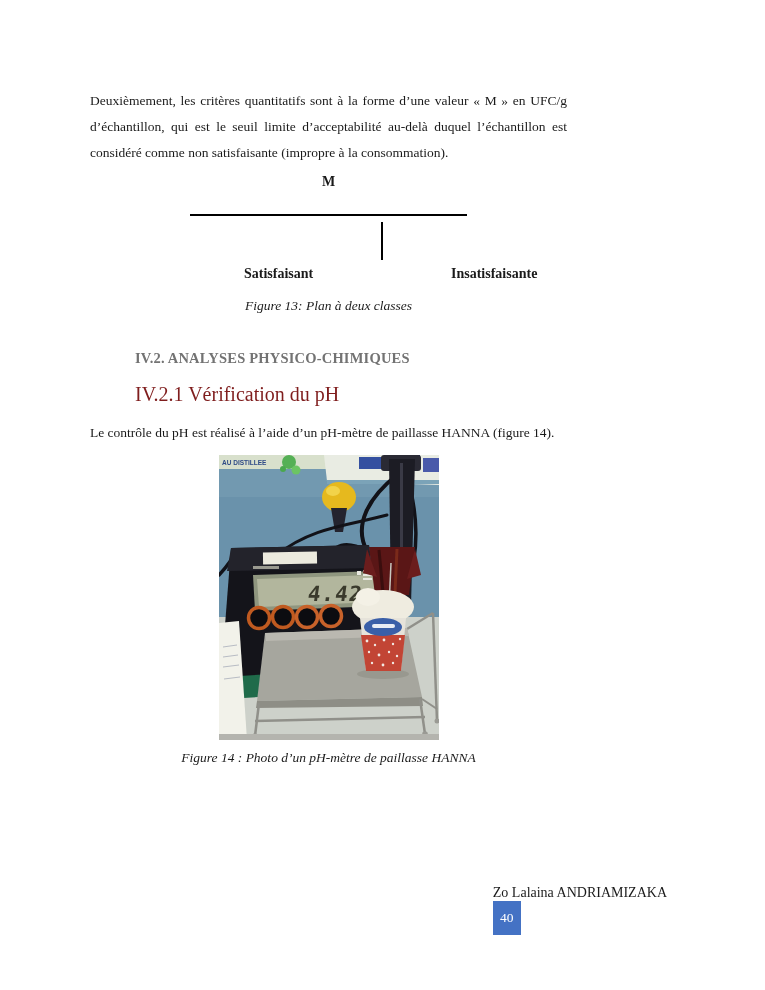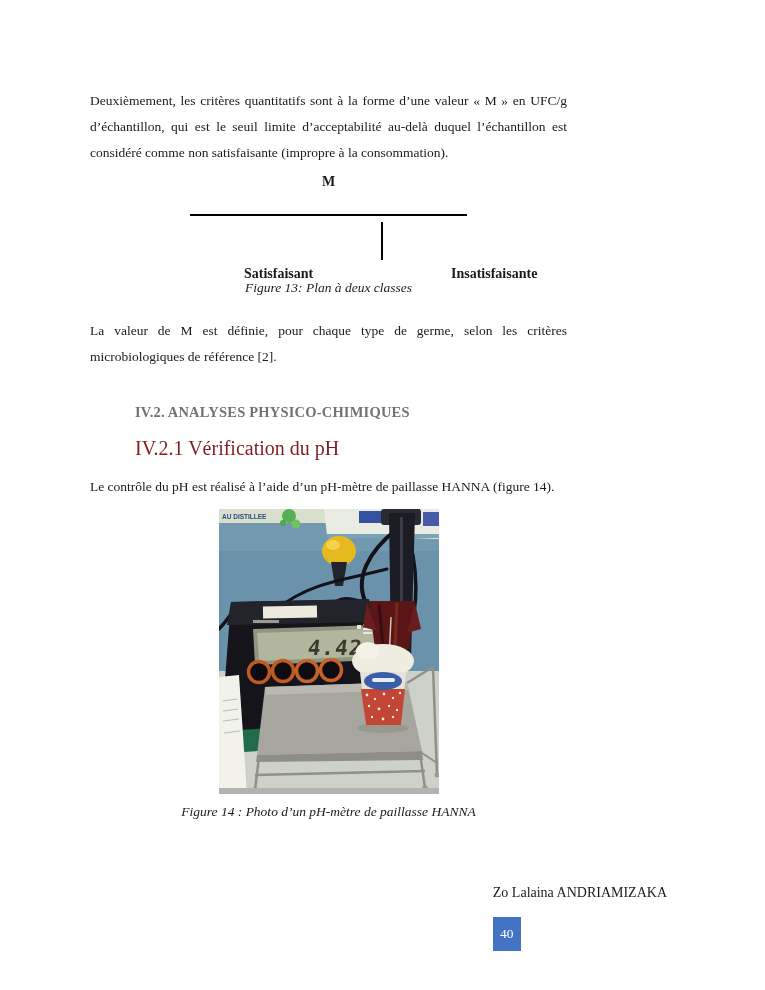--- a/index.html
+++ b/index.html
@@ -60,21 +60,21 @@
   }
   .diagram-label.left { left:154px; }
   .diagram-label.right { left:361px; }
 
   .figure-caption {
     text-align:center;
     font-style:italic;
     font-size:13.5px;
     line-height:20px;
   }
-  #caption13 { margin-top:10px; }
+  #caption13 { margin-top:28px; }
   #caption14 { margin-top:8px; }
 
   .heading1 {
     margin-top:32px;
     margin-left:45px;
     font-weight:bold;
     font-size:14.5px;
     line-height:20px;
     color:#737373;
     letter-spacing:0.2px;
@@ -111,21 +111,20 @@
   }
   .page-number-box {
     width:28px;
     height:34px;
     background:#4472c4;
     color:#ffffff;
     font-size:13.5px;
     display:flex;
     align-items:center;
     justify-content:center;
-    margin-top:16px;
   }
 </style>
 </head>
 <body>
 
 <div class="content">
 
   <p class="body-par" id="par1">Deuxièmement, les critères quantitatifs sont à la forme d’une valeur « M » en UFC/g d’échantillon, qui est le seuil limite d’acceptabilité au-delà duquel l’échantillon est considéré comme non satisfaisante (impropre à la consommation).</p>
 
   <div class="diagram">
@@ -133,21 +132,20 @@
     <div class="diagram-axis"></div>
     <div class="diagram-zone">
       <div class="diagram-divider"></div>
       <span class="diagram-label left">Satisfaisant</span>
       <span class="diagram-label right">Insatisfaisante</span>
     </div>
   </div>
 
   <div class="figure-caption" id="caption13">Figure 13: Plan à deux classes</div>
 
-  <p class="body-par" id="par2">La valeur de M est définie, pour chaque type de germe, selon les critères microbiologiques de référence [2].</p>
 
   <div class="heading1">IV.2. ANALYSES PHYSICO-CHIMIQUES</div>
 
   <div class="heading2">IV.2.1 Vérification du pH</div>
 
   <p class="body-par" id="par3">Le contrôle du pH est réalisé à l’aide d’un pH-mètre de paillasse HANNA (figure 14).</p>
 
 
   <div class="photo-frame">
     <svg width="220" height="285" viewBox="0 0 220 285" xmlns="http://www.w3.org/2000/svg">

